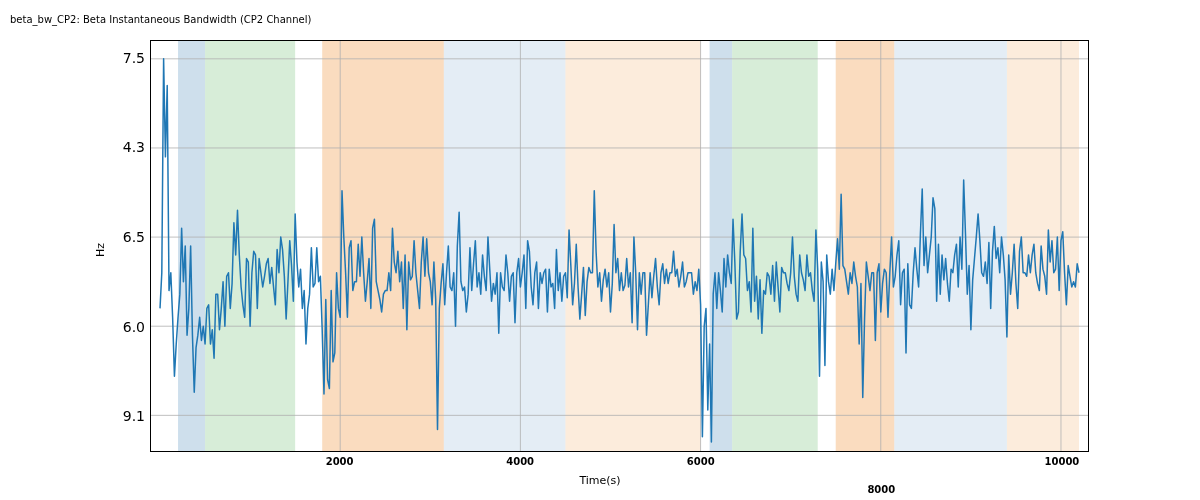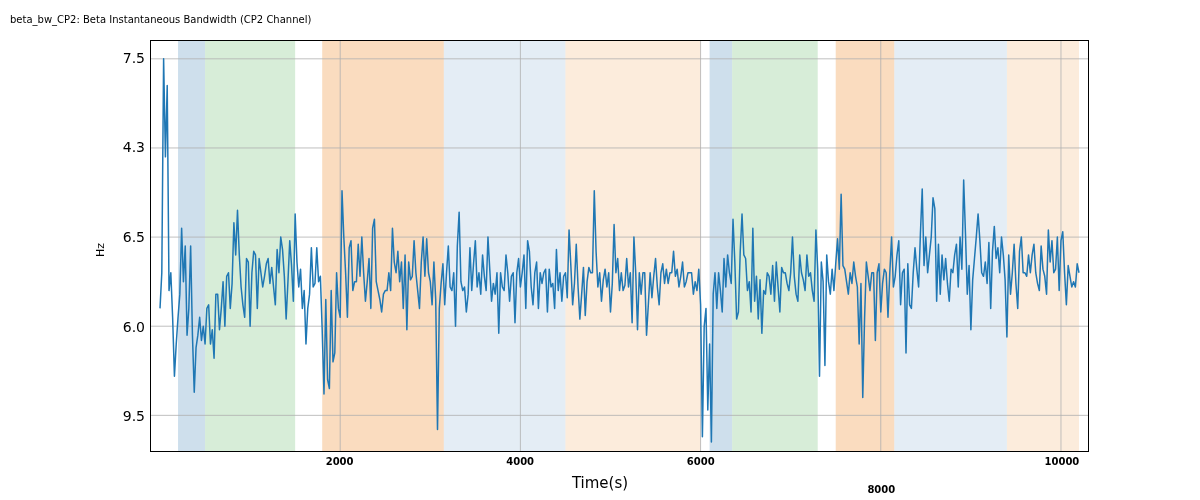--- a/index.html
+++ b/index.html
@@ -45,21 +45,21 @@
     left: 100px;
     top: 50%;
     transform: translate(-50%, -50%) rotate(-90deg);
     font-size: 11px;
   }
   .xlabel {
     position: absolute;
     top: 474px;
     width: 100%;
     text-align: center;
-    font-size: 15px;
+    font-size: 11px;
   }
   .xtick-label {
     position: absolute;
     top: 456px;
     transform: translateX(-50%);
     font-size: 10px;
     font-weight: bold;
   }
   .ytick-label {
     position: absolute;
@@ -102,19 +102,19 @@
         <path d="M9.03 268.70 L10.83 232.87 L12.64 17.91 L14.45 116.43 L16.25 44.78 L18.06 250.78 L19.86 232.87 L21.67 277.65 L23.48 336.77 L25.28 304.52 L27.09 277.65 L28.89 254.37 L30.70 188.09 L32.50 241.83 L34.31 206.00 L36.12 295.57 L37.92 268.70 L39.73 206.00 L41.53 295.57 L43.34 352.89 L45.14 308.10 L46.95 295.57 L48.76 277.65 L50.56 300.94 L52.37 286.61 L54.17 304.52 L55.98 268.70 L57.78 265.11 L59.59 304.52 L61.40 290.19 L63.20 318.85 L65.01 254.37 L66.81 254.37 L68.62 290.19 L70.42 268.70 L72.23 241.83 L74.04 286.61 L75.84 236.45 L77.65 232.87 L79.45 268.70 L81.26 243.62 L83.07 182.71 L84.87 214.96 L86.68 170.17 L88.48 214.96 L90.29 247.20 L92.09 265.11 L93.90 277.65 L95.71 218.54 L97.51 222.12 L99.32 286.61 L101.12 232.87 L102.93 211.37 L104.73 214.96 L106.54 268.70 L108.35 218.54 L110.15 232.87 L111.96 247.20 L113.76 236.45 L115.57 223.91 L117.38 218.54 L119.18 243.62 L120.99 227.50 L122.79 247.20 L124.60 265.11 L126.40 209.58 L128.21 232.87 L130.02 197.04 L131.82 209.58 L133.63 236.45 L135.43 279.44 L137.24 241.83 L139.04 200.63 L140.85 225.70 L142.66 261.53 L144.46 173.76 L146.27 222.12 L148.07 247.20 L149.88 229.29 L151.68 268.70 L153.49 250.78 L155.30 304.52 L157.10 268.70 L158.91 254.37 L160.71 207.79 L162.52 247.20 L164.32 243.62 L166.13 207.79 L167.94 241.83 L169.74 236.45 L171.55 290.19 L173.35 354.68 L175.16 259.74 L176.97 340.35 L178.77 349.30 L180.58 250.78 L182.38 322.43 L184.19 313.48 L185.99 232.87 L187.80 268.70 L189.61 277.65 L191.41 150.47 L193.22 197.04 L195.02 232.87 L196.83 277.65 L198.63 207.79 L200.44 200.63 L202.25 250.78 L204.05 241.83 L205.86 241.83 L207.66 204.21 L209.47 236.45 L211.28 197.04 L213.08 232.87 L214.89 261.53 L216.69 241.83 L218.50 218.54 L220.30 268.70 L222.11 188.09 L223.92 179.13 L225.72 241.83 L227.53 250.78 L229.33 259.74 L231.14 272.28 L232.94 254.37 L234.75 250.78 L236.56 250.78 L238.36 232.87 L240.17 250.78 L241.97 188.09 L243.78 222.12 L245.58 232.87 L247.39 211.37 L249.20 241.83 L251.00 222.12 L252.81 268.70 L254.61 214.96 L256.42 290.19 L258.23 222.12 L260.03 240.03 L261.84 236.45 L263.64 200.63 L265.45 232.87 L267.25 250.78 L269.06 268.70 L270.87 222.12 L272.67 197.04 L274.48 236.45 L276.28 198.83 L278.09 232.87 L279.89 241.83 L281.70 265.11 L283.51 222.12 L285.31 259.74 L287.12 390.50 L288.92 268.70 L290.73 243.62 L292.53 223.91 L294.34 265.11 L296.15 232.87 L297.95 206.00 L299.76 247.20 L301.56 250.78 L303.37 232.87 L305.18 286.61 L306.98 206.00 L308.79 171.97 L310.59 241.83 L312.40 250.78 L314.20 247.20 L316.01 272.28 L317.82 254.37 L319.62 207.79 L321.43 250.78 L323.23 223.91 L325.04 200.63 L326.84 247.20 L328.65 232.87 L330.46 254.37 L332.26 214.96 L334.07 236.45 L335.87 250.78 L337.68 197.04 L339.48 229.29 L341.29 261.53 L343.10 243.62 L344.90 254.37 L346.71 232.87 L348.51 293.77 L350.32 232.87 L352.13 247.20 L353.93 250.78 L355.74 214.96 L357.54 232.87 L359.35 261.53 L361.15 236.45 L362.96 232.87 L364.77 283.03 L366.57 232.87 L368.38 218.54 L370.18 247.20 L371.99 232.87 L373.79 214.96 L375.60 268.70 L377.41 200.63 L379.21 211.37 L381.02 247.20 L382.82 265.11 L384.63 232.87 L386.43 222.12 L388.24 268.70 L390.05 232.87 L391.85 243.62 L393.66 232.87 L395.46 229.29 L397.27 272.28 L399.07 229.29 L400.88 247.20 L402.69 243.62 L404.49 268.70 L406.30 209.58 L408.10 250.78 L409.91 232.87 L411.72 261.53 L413.52 236.45 L415.33 232.87 L417.13 257.95 L418.94 189.88 L420.74 225.70 L422.55 265.11 L424.36 243.62 L426.16 204.21 L427.97 247.20 L429.77 279.44 L431.58 254.37 L433.38 227.50 L435.19 275.86 L437.00 241.83 L438.80 227.50 L440.61 232.87 L442.41 232.87 L444.22 150.47 L446.02 211.37 L447.83 247.20 L449.64 232.87 L451.44 261.53 L453.25 240.03 L455.05 229.29 L456.86 247.20 L458.67 232.87 L460.47 272.28 L462.28 243.62 L464.08 184.50 L465.89 232.87 L467.69 218.54 L469.50 250.78 L471.31 232.87 L473.11 250.78 L474.92 245.41 L476.72 218.54 L478.53 247.20 L480.33 232.87 L482.14 283.03 L483.95 197.04 L485.75 232.87 L487.56 290.19 L489.36 232.87 L491.17 254.37 L492.98 232.87 L494.78 232.87 L496.59 295.57 L498.39 265.11 L500.20 232.87 L502.00 257.95 L503.81 236.45 L505.62 218.54 L507.42 247.20 L509.23 265.11 L511.03 232.87 L512.84 223.91 L514.64 243.62 L516.45 229.29 L518.26 243.62 L520.06 232.87 L521.87 232.87 L523.67 211.37 L525.48 236.45 L527.28 229.29 L529.09 247.20 L530.90 236.45 L532.70 222.12 L534.51 247.20 L536.31 241.83 L538.12 232.87 L539.92 232.87 L541.73 232.87 L543.54 254.37 L545.34 241.83 L547.15 250.78 L548.95 229.29 L550.76 265.11 L552.57 397.67 L554.37 286.61 L556.18 268.70 L557.98 370.80 L559.79 304.52 L561.59 403.04 L563.40 254.37 L565.21 232.87 L567.01 268.70 L568.82 232.87 L570.62 250.78 L572.43 272.28 L574.23 218.54 L576.04 247.20 L577.85 214.96 L579.65 232.87 L581.46 243.62 L583.26 179.13 L585.07 222.12 L586.88 279.44 L588.68 272.28 L590.49 211.37 L592.29 173.76 L594.10 214.96 L595.90 218.54 L597.71 250.78 L599.52 241.83 L601.32 272.28 L603.13 188.09 L604.93 261.53 L606.74 236.45 L608.54 279.44 L610.35 240.03 L612.16 293.77 L613.96 250.78 L615.77 254.37 L617.57 232.87 L619.38 236.45 L621.18 254.37 L622.99 225.70 L624.80 261.53 L626.60 222.12 L628.41 247.20 L630.21 272.28 L632.02 227.50 L633.83 232.87 L635.63 232.87 L637.44 243.62 L639.24 250.78 L641.05 232.87 L642.85 197.04 L644.66 236.45 L646.47 254.37 L648.27 261.53 L650.08 214.96 L651.88 232.87 L653.69 240.03 L655.49 250.78 L657.30 214.96 L659.11 236.45 L660.91 232.87 L662.72 250.78 L664.52 261.53 L666.33 189.88 L668.13 229.29 L669.94 336.77 L671.75 222.12 L673.55 241.83 L675.36 326.02 L677.16 214.96 L678.97 241.83 L680.77 254.37 L682.58 229.29 L684.39 250.78 L686.19 223.91 L688.00 198.83 L689.80 229.29 L691.61 154.05 L693.42 225.70 L695.22 229.29 L697.03 241.83 L698.83 254.37 L700.64 232.87 L702.44 243.62 L704.25 222.12 L706.06 236.45 L707.86 247.20 L709.67 304.52 L711.47 243.62 L713.28 358.26 L715.08 279.44 L716.89 222.12 L718.70 236.45 L720.50 250.78 L722.31 232.87 L724.11 232.87 L725.92 300.94 L727.73 232.87 L729.53 223.91 L731.34 272.28 L733.14 243.62 L734.95 229.29 L736.75 232.87 L738.56 277.65 L740.37 232.87 L742.17 197.04 L743.98 247.20 L745.78 236.45 L747.59 214.96 L749.39 200.63 L751.20 265.11 L753.01 232.87 L754.81 229.29 L756.62 313.48 L758.42 223.91 L760.23 265.11 L762.03 268.70 L763.84 232.87 L765.65 207.79 L767.45 229.29 L769.26 247.20 L771.06 193.46 L772.87 148.68 L774.67 225.70 L776.48 197.04 L778.29 232.87 L780.09 214.96 L781.90 197.04 L783.70 157.63 L785.51 168.38 L787.32 261.53 L789.12 204.21 L790.93 254.37 L792.73 214.96 L794.54 240.03 L796.34 218.54 L798.15 243.62 L799.96 261.53 L801.76 229.29 L803.57 232.87 L805.37 214.96 L807.18 204.21 L808.98 247.20 L810.79 197.04 L812.60 229.29 L814.40 139.72 L816.21 193.46 L818.01 254.37 L819.82 225.70 L821.63 290.19 L823.43 240.03 L825.24 218.54 L827.04 197.04 L828.85 173.76 L830.65 200.63 L832.46 232.87 L834.27 236.45 L836.07 222.12 L837.88 243.62 L839.68 202.42 L841.49 268.70 L843.29 211.37 L845.10 186.30 L846.91 218.54 L848.71 207.79 L850.52 232.87 L852.32 197.04 L854.13 214.96 L855.93 240.03 L857.74 297.36 L859.55 214.96 L861.35 254.37 L863.16 232.87 L864.96 204.21 L866.77 243.62 L868.58 268.70 L870.38 211.37 L872.19 197.04 L873.99 232.87 L875.80 232.87 L877.60 236.45 L879.41 214.96 L881.22 232.87 L883.02 214.96 L884.83 204.21 L886.63 232.87 L888.44 243.62 L890.24 250.78 L892.05 206.00 L893.86 229.29 L895.66 236.45 L897.47 254.37 L899.27 189.88 L901.08 222.12 L902.88 200.63 L904.69 232.87 L906.50 229.29 L908.30 197.04 L910.11 250.78 L911.91 200.63 L913.72 191.67 L915.52 232.87 L917.33 265.11 L919.14 225.70 L920.94 236.45 L922.75 247.20 L924.55 241.83 L926.36 247.20 L928.17 223.91 L929.97 232.87 " fill="none" stroke="#1f77b4" stroke-width="1.5" stroke-linejoin="round"></path>
       </svg>
   </div>
 
   <div id="tick-layer">
       <div class="xtick-label" style="left: 339.606px;">2000</div>
       <div class="xtick-label" style="left: 520.183px;">4000</div>
       <div class="xtick-label" style="left: 700.76px;">6000</div>
       <div class="xtick-label" style="left: 881.337px; margin-top: 28px;">8000</div>
       <div class="xtick-label" style="left: 1061.91px;">10000</div>
-      <div class="ytick-label" style="top: 416.174px;">9.5</div>
+      <div class="ytick-label" style="top: 416.174px;">9.1</div>
       <div class="ytick-label" style="top: 326.609px;">6.0</div>
       <div class="ytick-label" style="top: 237.043px;">6.5</div>
       <div class="ytick-label" style="top: 147.478px;">4.3</div>
       <div class="ytick-label" style="top: 57.913px;">7.5</div>
     </div>
 </div>
 
 </body></html>

